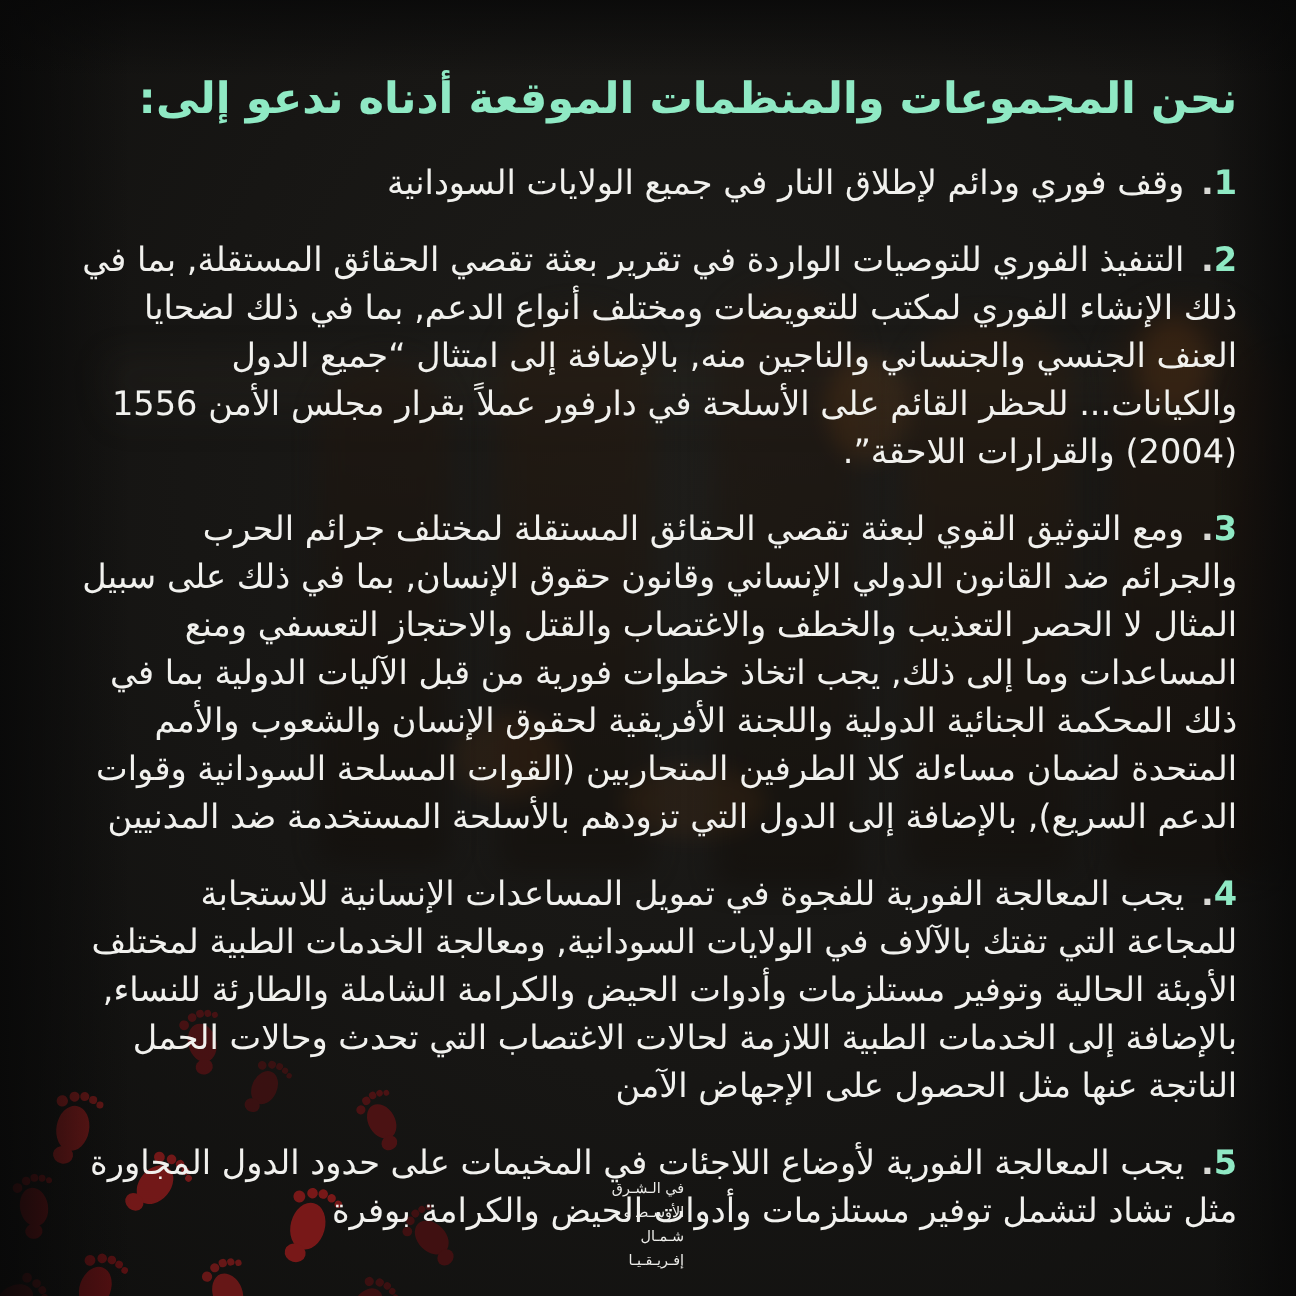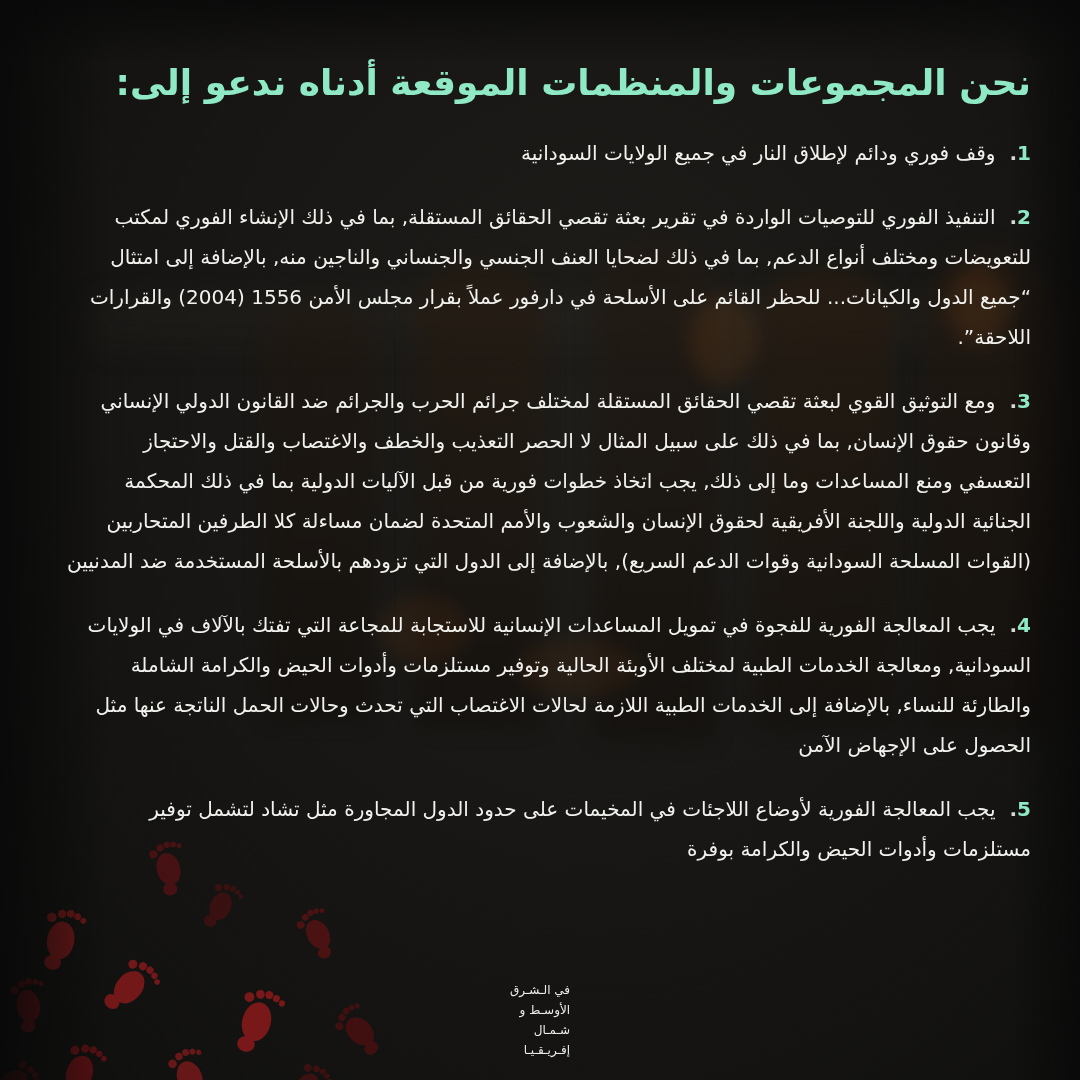--- a/index.html
+++ b/index.html
@@ -49,21 +49,21 @@
   .heading{
     margin:0 0 28px 0;
     font-size:36px;font-weight:bold;
     color:#8FE9C4;
     letter-spacing:0;
     line-height:1.25;
   }
   .demands{margin:0;padding:0;list-style:none;}
   .item{
     margin:5px 0 24px 0;
-    font-size:20px;line-height:40px;
+    font-size:28px;line-height:40px;
     color:#F1F1EE;
     text-align:right;
   }
   .item .num{
     font-weight:bold;
     margin-left:14px;
     white-space:nowrap;
   }
   .item .digit{color:#8FE9C4;}
   .item .dot{color:#D8D8D4;}

